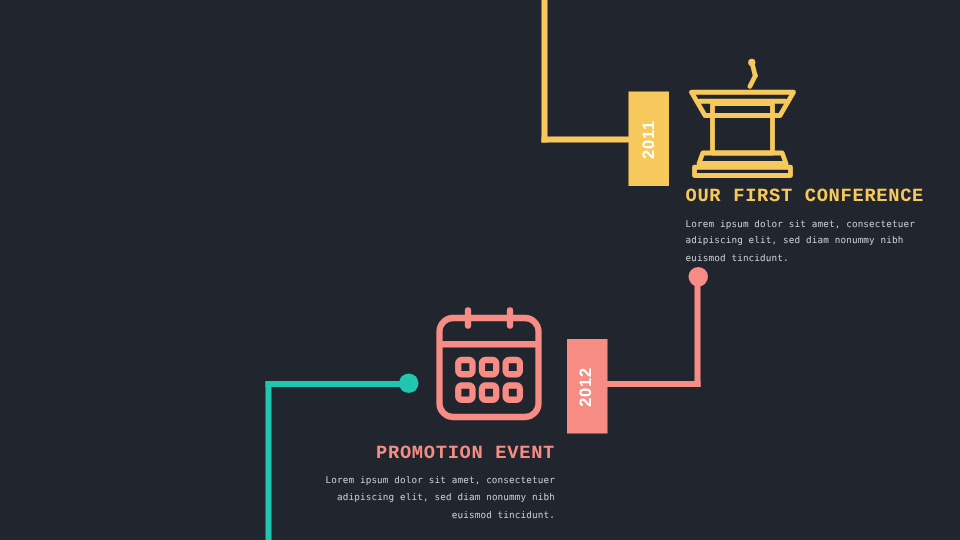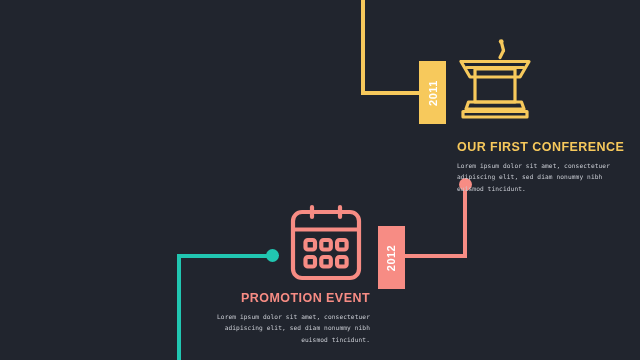--- a/index.html
+++ b/index.html
@@ -136,25 +136,25 @@
     top: 203px;
     width: 78px;
     height: 80px;
   }
 
   
   .entry-text {
     position: absolute;
   }
   .entry-title {
-    font-family: Liberation Sans, sans-serif;
+    font-family: Liberation Mono, monospace;
     font-size: 12.5px;
     font-weight: bold;
     letter-spacing: 0.45px;
-    margin: 16px 0 5px 0;
+    margin: 0 0 5px 0;
     line-height: 1.1;
   }
   .entry-body {
     font-family: "DejaVu Sans Mono", monospace;
     font-size: 6.2px;
     line-height: 1.85;
     color: #c9ccd3;
     margin: 0;
     letter-spacing: 0.1px;
   }
@@ -164,21 +164,21 @@
     top: 125px;
     width: 170px;
     text-align: left;
   }
   #entry-conference .entry-title {
     color: #f7c95c;
   }
 
   #entry-promotion {
     left: 212px;
-    top: 276px;
+    top: 296px;
     width: 158px;
     text-align: right;
   }
   #entry-promotion .entry-title {
     color: #f78c84;
   }
 </style>
 </head>
 <body>
 

